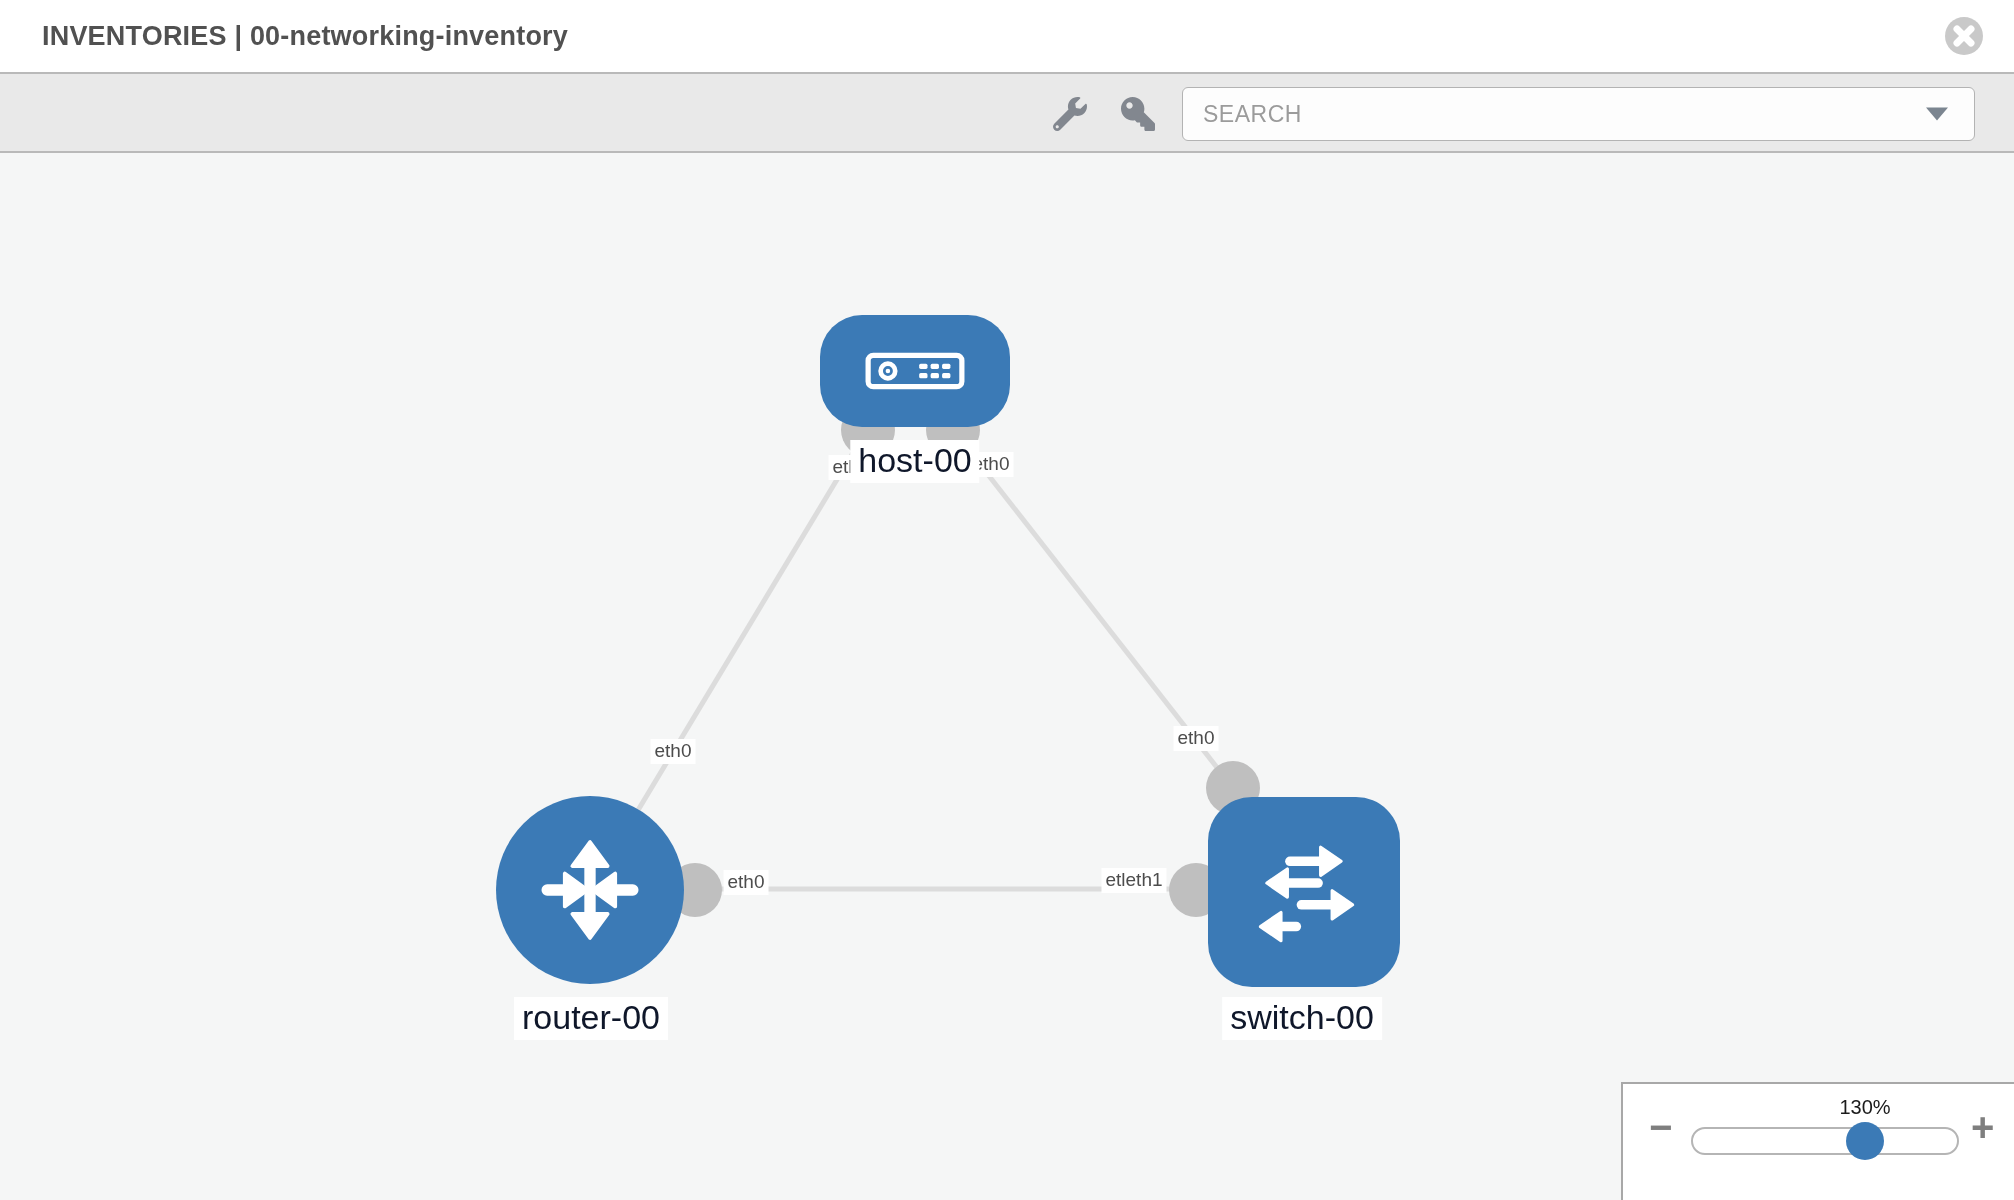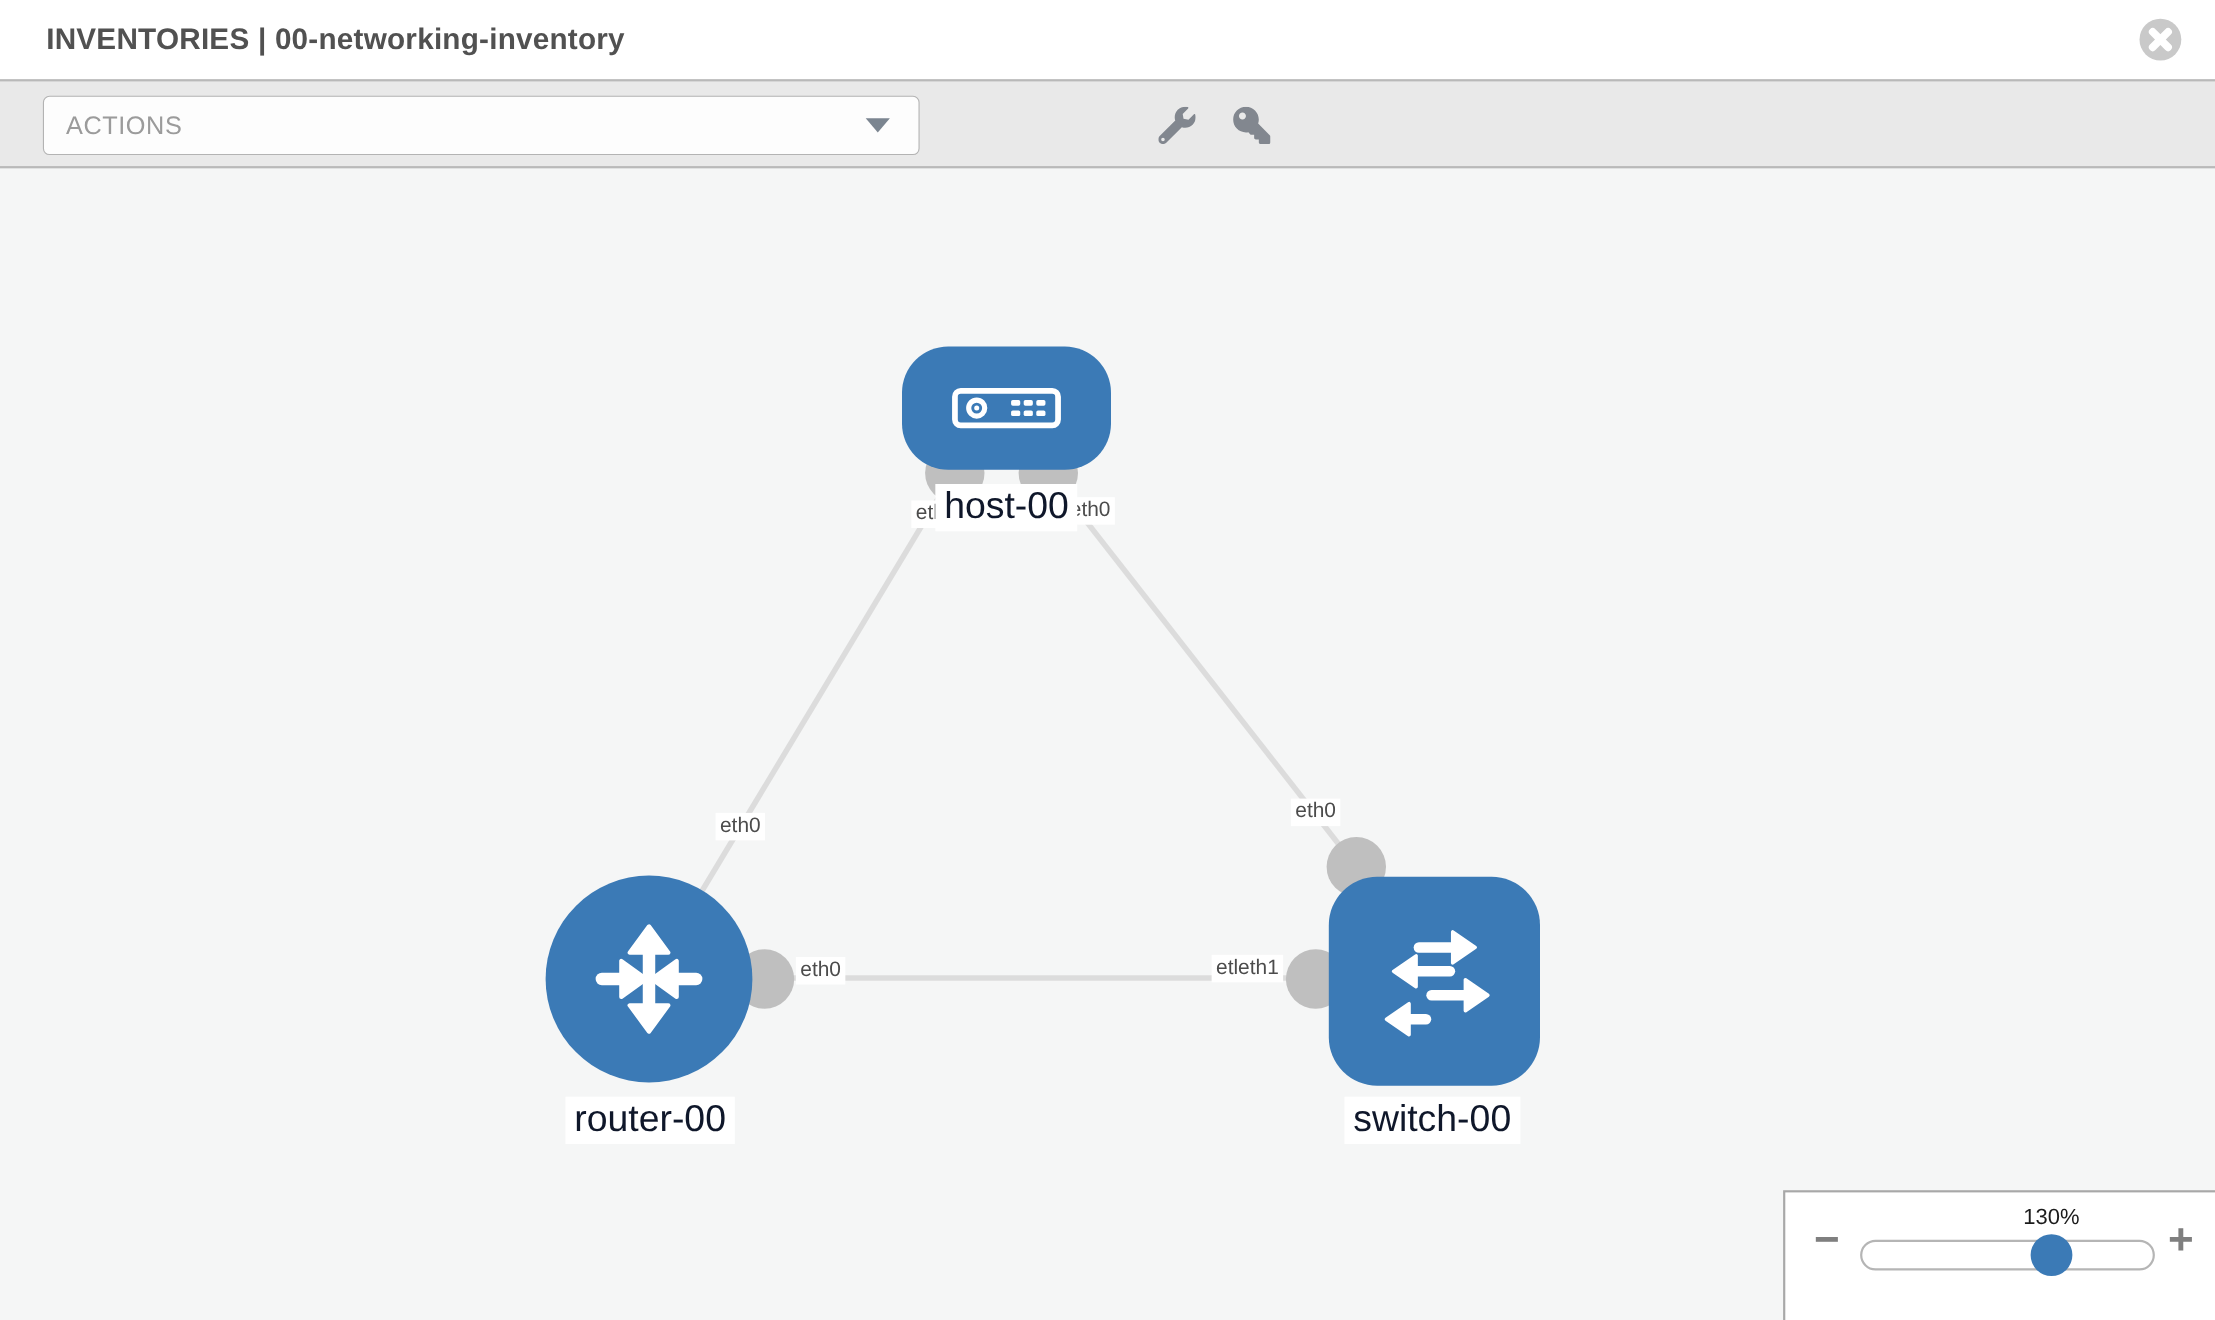--- a/index.html
+++ b/index.html
@@ -156,32 +156,32 @@
     <svg width="40" height="40" viewBox="0 0 40 40">
       <circle cx="20" cy="20" r="19" fill="#c9c9c9"></circle>
       <line x1="13" y1="13" x2="27" y2="27" stroke="#ffffff" stroke-width="7" stroke-linecap="round"></line>
       <line x1="27" y1="13" x2="13" y2="27" stroke="#ffffff" stroke-width="7" stroke-linecap="round"></line>
     </svg>
   </div>
 </div>
 
 <div class="toolbar">
 
-  <div class="select-box actions-box">
-    <span class="ph">ACTIONS</span>
-    <span class="caret"></span>
-  </div>
 
   <div class="tool-icon wrench">
     <svg width="34" height="34" viewBox="0 0 512 512">
       <path fill="#82878f" d="M507.73 109.1c-2.24-9.03-13.54-12.09-20.12-5.51l-74.36 74.36-67.88-11.31-11.31-67.88 74.36-74.36c6.62-6.62 3.43-17.9-5.66-20.16-47.38-11.74-99.55.91-136.58 37.93-39.64 39.64-50.55 97.1-34.05 147.2L18.74 402.76c-24.99 24.99-24.99 65.51 0 90.5 24.99 24.99 65.51 24.99 90.5 0l213.21-213.21c50.12 16.71 107.47 5.68 147.37-34.22 37.07-37.07 49.7-89.32 37.91-136.73zM64 472c-13.25 0-24-10.75-24-24 0-13.26 10.75-24 24-24s24 10.74 24 24c0 13.25-10.75 24-24 24z"></path>
     </svg>
   </div>
 
   <div class="tool-icon key">
     <svg width="34" height="34" viewBox="0 0 512 512">
       <g transform="translate(512,0) scale(-1,1)">
         <path fill="#82878f" d="M512 176.001C512 273.203 433.202 352 336 352c-11.22 0-22.19-1.062-32.827-3.069l-24.012 27.014A23.999 23.999 0 0 1 261.223 384H224v40c0 13.255-10.745 24-24 24h-40v40c0 13.255-10.745 24-24 24H24c-13.255 0-24-10.745-24-24v-78.059c0-6.365 2.529-12.47 7.029-16.971l161.802-161.802C163.108 213.814 160 195.271 160 176 160 78.798 238.797.001 335.999 0 433.488-.001 512 78.511 512 176.001zM336 128c0 26.51 21.49 48 48 48s48-21.49 48-48-21.49-48-48-48-48 21.49-48 48z"></path>
       </g>
     </svg>
   </div>
 
+  <div class="select-box search-box">
+    <span class="ph">SEARCH</span>
+    <span class="caret"></span>
+  </div>
 </div>
 
 </body></html>

